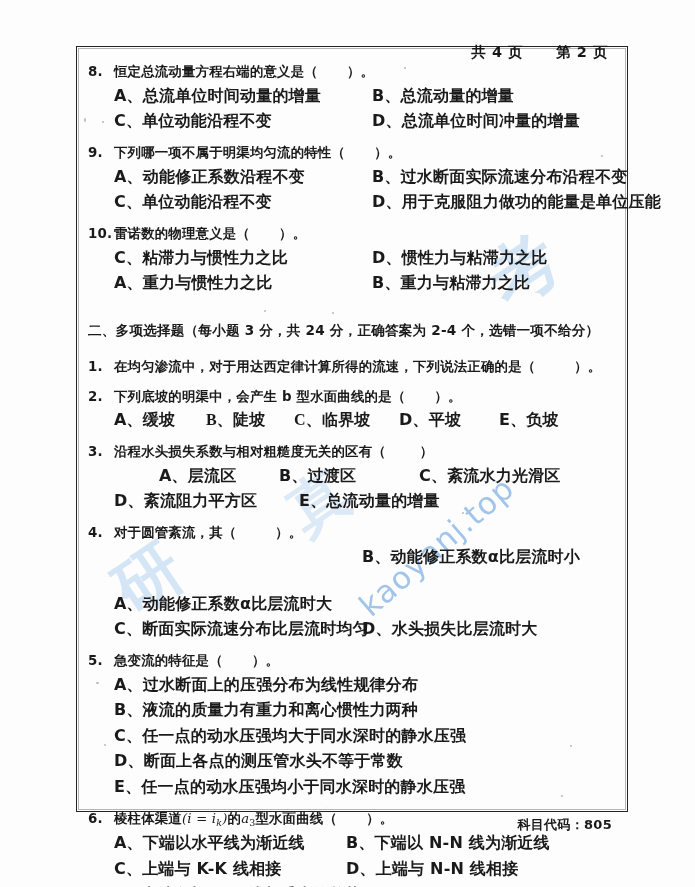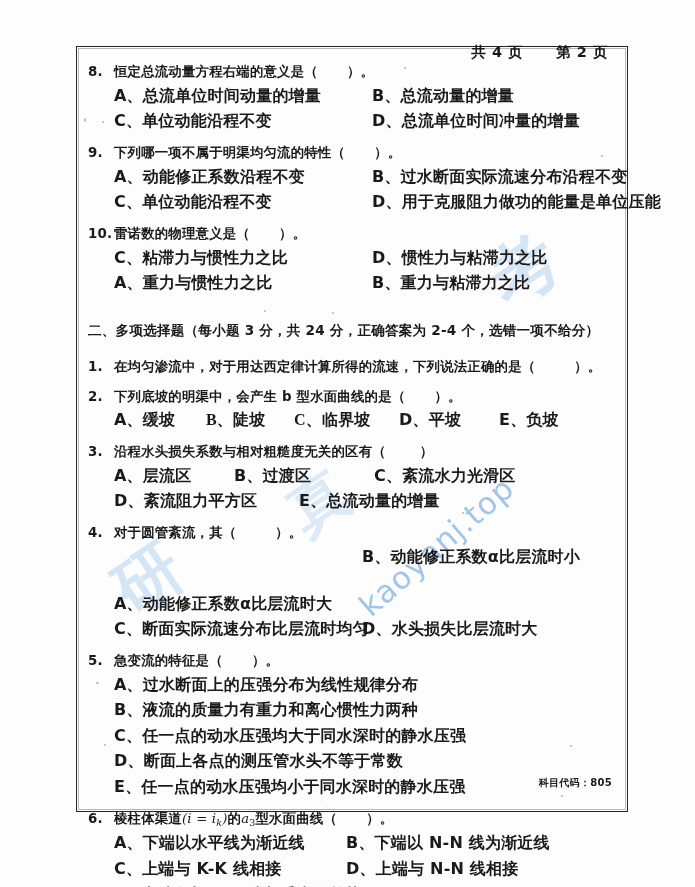--- a/index.html
+++ b/index.html
@@ -122,21 +122,21 @@
   .cols-3 .opt:nth-child(1) { width: 160px; flex: 0 0 160px; }
   .cols-3 .opt:nth-child(2) { width: 180px; flex: 0 0 180px; }
   .cols-3 .opt:nth-child(3) { flex: 1 1 auto; }
 
   .cols-5 .opt:nth-child(1) { width: 92px;  flex: 0 0 92px; }
   .cols-5 .opt:nth-child(2) { width: 88px;  flex: 0 0 88px; font-family: Liberation Serif, serif; }
   .cols-5 .opt:nth-child(3) { width: 105px; flex: 0 0 105px; font-family: Liberation Serif, serif; }
   .cols-5 .opt:nth-child(4) { width: 100px; flex: 0 0 100px; }
   .cols-5 .opt:nth-child(5) { flex: 1 1 auto; }
 
-  .q3r1 .opt:nth-child(1) { width: 120px; flex: 0 0 120px; }
+  .q3r1 .opt:nth-child(1) { width: 120px; flex: 0 0 120px; margin-left: 45px; }
   .q3r1 .opt:nth-child(2) { width: 140px; flex: 0 0 140px; }
   .q3r1 .opt:nth-child(3) { flex: 1 1 auto; }
   .q3r2 .opt:nth-child(1) { width: 185px; flex: 0 0 185px; }
   .q3r2 .opt:nth-child(2) { flex: 1 1 auto; }
 
   .q4r1 .opt:nth-child(1) { width: 248px; flex: 0 0 248px; margin-top: 47px; }
   .q4r2 .opt:nth-child(1) { width: 248px; flex: 0 0 248px; }
 
   .q6r1 .opt:nth-child(1) { width: 232px; flex: 0 0 232px; }
   .q6r2 .opt:nth-child(1) { width: 232px; flex: 0 0 232px; }
@@ -169,24 +169,24 @@
     font-style: normal;
     font-weight: 500;
     font-size: 9.5px;
     vertical-align: -3px;
   }
 
   
   .footer {
     position: absolute;
     left: 0;
-    top: 776px;
+    top: 816px;
     width: 612px;
     text-align: right;
-    font-size: 10px;
+    font-size: 13px;
     font-weight: 700;
     letter-spacing: .3px;
     white-space: pre;
     z-index: 5;
   }
 
   
   .wm-layer {
     position: absolute;
     inset: 0;

